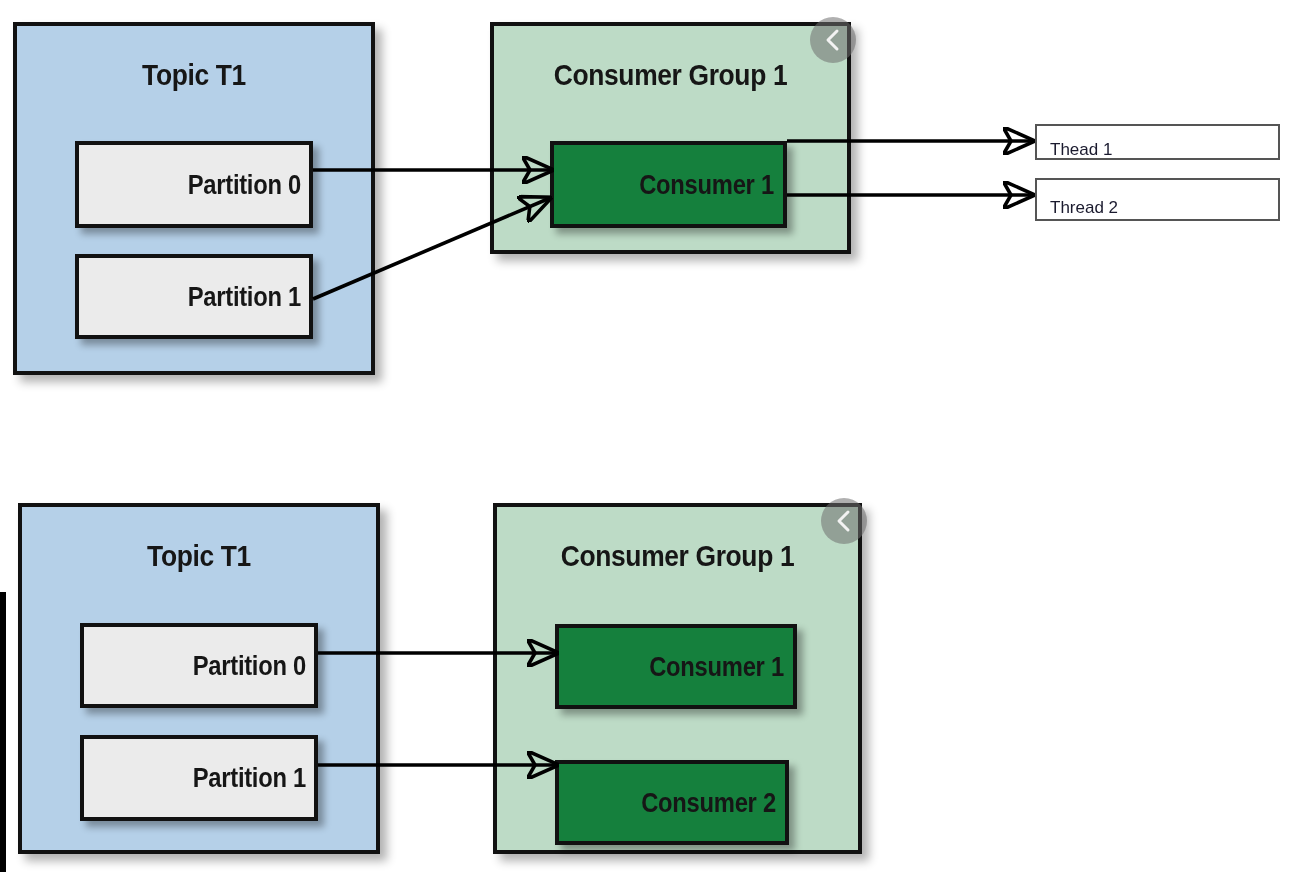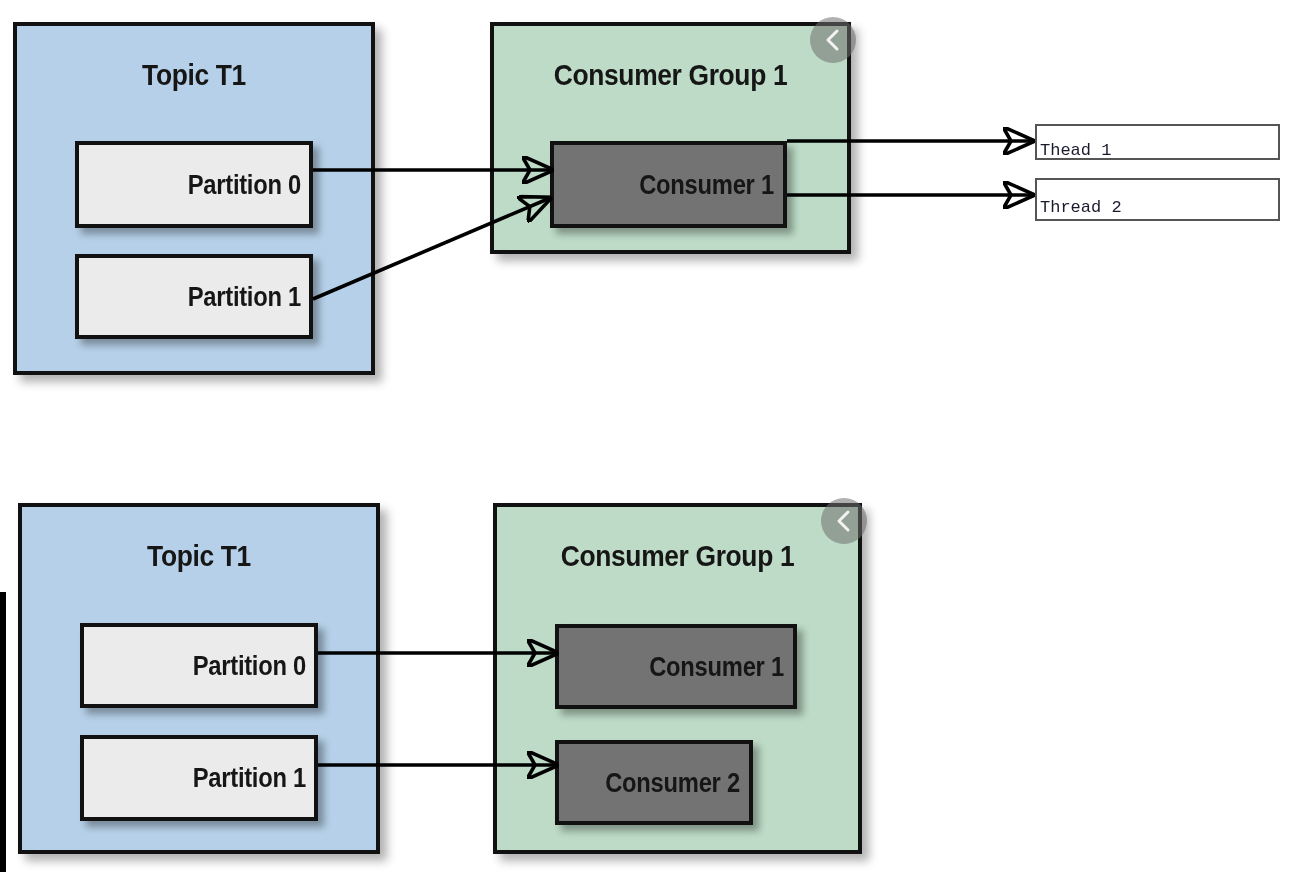--- a/index.html
+++ b/index.html
@@ -47,44 +47,44 @@
   
   .item-box {
     border: 4px solid #111111;
     box-shadow: 6px 6px 7px rgba(0,0,0,0.33);
     display: flex;
     align-items: center;
     justify-content: flex-end;
     margin-top: 16px;
   }
   .partition-box { background: #ebebeb; }
-  .consumer-box  { background: #737373; padding-left: 21px; }
+  .consumer-box  { background: #15803d; padding-left: 21px; }
   .item-label {
     font-family: "Liberation Sans", sans-serif;
     font-weight: 700;
     font-size: 27px;
     line-height: 30px;
     letter-spacing: -0.3px;
     color: #161616;
     transform: scaleX(0.88);
     white-space: nowrap;
   }
 
   
   .thread-box {
     border: 2px solid #555555;
     background: #ffffff;
     display: flex;
     align-items: center;
   }
   .thread-label {
-    font-family: Liberation Mono, monospace;
+    font-family: Liberation Sans, sans-serif;
     font-size: 17px;
     color: #1a1a2e;
-    padding-left: 3px;
+    padding-left: 13px;
     white-space: nowrap;
     margin-top: 16px;
   }
 
   
   .chevron-badge {
     position: absolute;
     width: 46px;
     height: 46px;
     border-radius: 50%;
@@ -171,21 +171,21 @@
       <svg width="22" height="26" viewBox="0 0 22 26" aria-hidden="true">
         <polyline points="15,4 6,13 15,22" stroke="#f2f2f2" stroke-width="3" fill="none" stroke-linecap="round" stroke-linejoin="round"></polyline>
       </svg>
     </div>
   </div>
 
   <div class="node item-box consumer-box" style="left:555px; top:608px; width:242px; height:85px;">
     <span class="item-label">Consumer 1</span>
   </div>
 
-  <div class="node item-box consumer-box" style="left:555px; top:724px; width:198px; height:85px;">
+  <div class="node item-box consumer-box" style="left:555px; top:744px; width:234px; height:85px;">
     <span class="item-label">Consumer 2</span>
   </div>
 
   <svg class="wires" viewBox="0 0 1289 872">
     <defs>
       <marker id="arrowhead" markerWidth="9" markerHeight="8" refX="8.4" refY="4" orient="auto" markerUnits="strokeWidth">
         <path d="M0,0 L9,4 L0,8 L2.3,4 Z" fill="#000000"></path>
       </marker>
     </defs>
 

